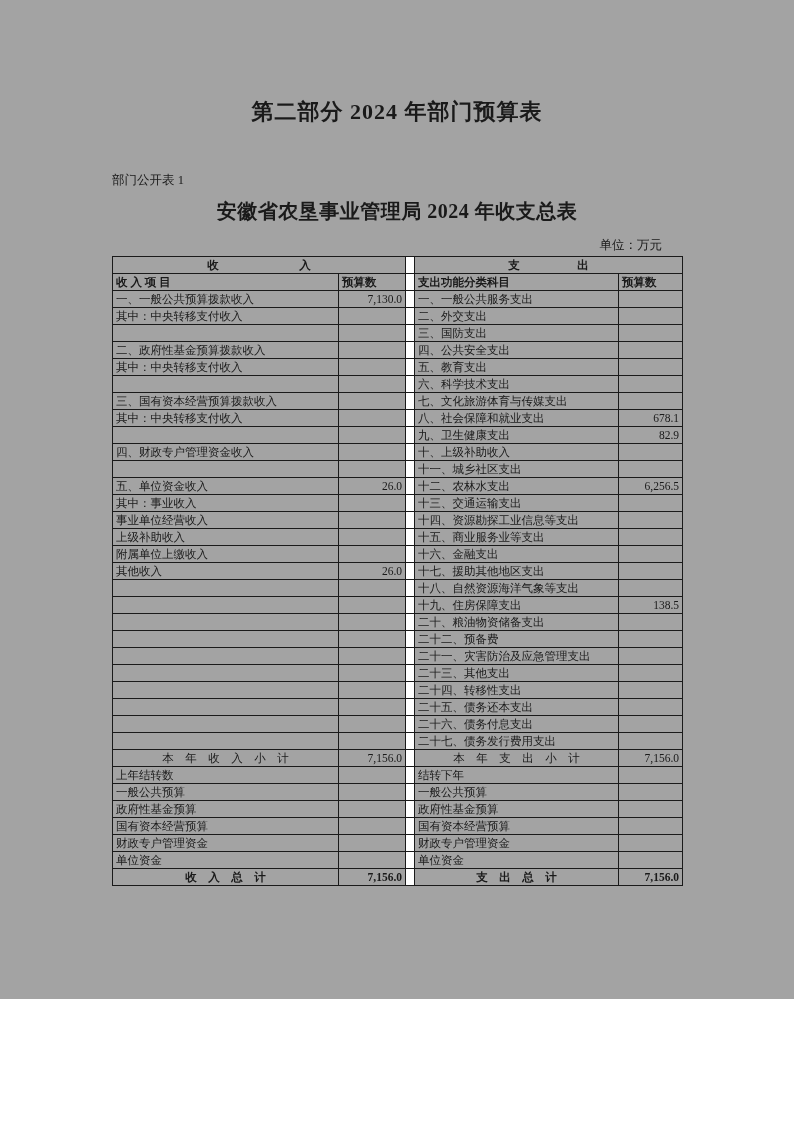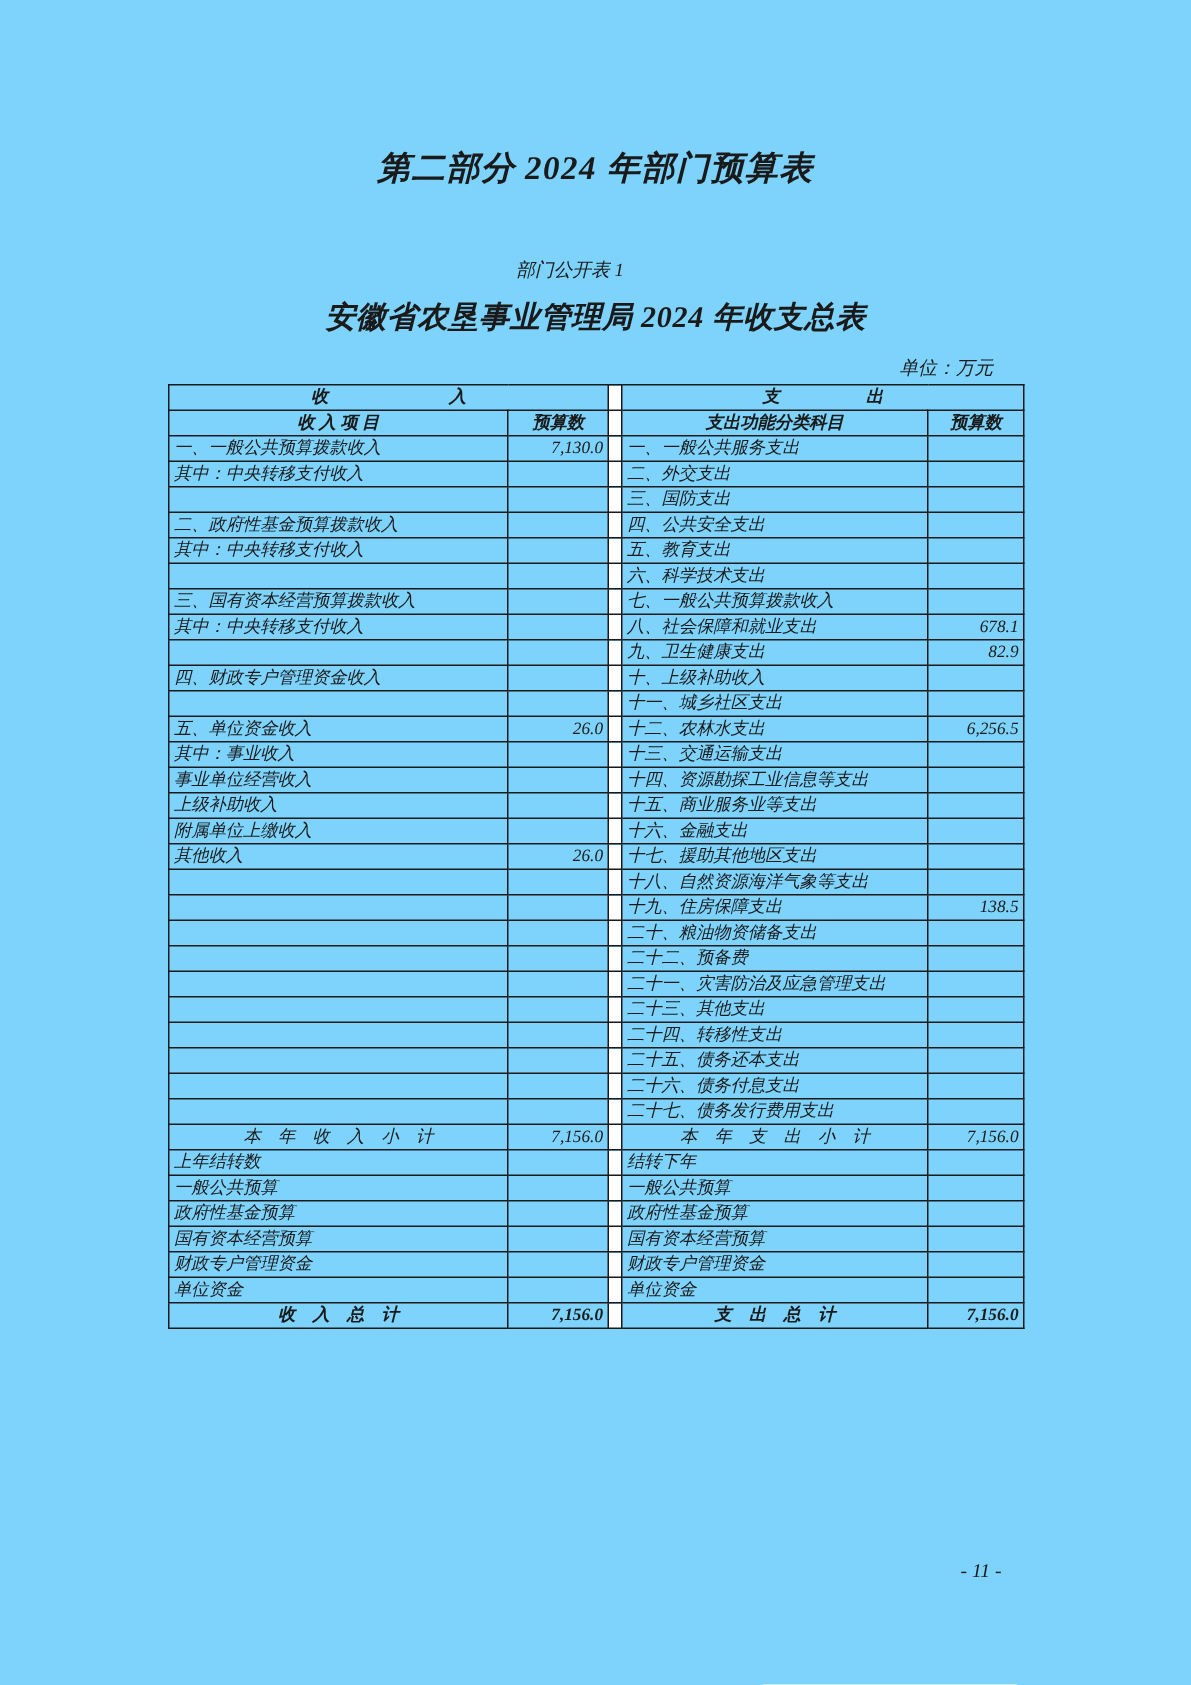--- a/index.html
+++ b/index.html
@@ -1,40 +1,39 @@
 <!DOCTYPE html>
 <html><head>
 <meta charset="utf-8">
 <style>
   * { box-sizing: border-box; }
   html, body { margin: 0; padding: 0; background: #ffffff; }
   .page {
     position: relative;
     width: 794px;
-    height: 1123px;
+    height: 999px;
     margin: 0 auto;
-    background: #7dd3fc;
+    background: #a3a3a3;
     color: #1a1a1a;
     font-family: "Liberation Serif", "DejaVu Serif", serif;
     overflow: hidden;
-    font-style: italic;
   }
   .content { width: 570px; margin: 0 auto; }
 
   .doc-title {
     margin: 0;
     padding-top: 97px;
     text-align: center;
     font-size: 22px;
     font-weight: bold;
     letter-spacing: 1px;
   }
   .table-label {
     margin-top: 46px;
-    text-align: center;
+    text-align: left;
     padding-right: 34px;
     font-size: 12.5px;
     line-height: 14px;
   }
   .table-title {
     margin: 11px 0 0 0;
     text-align: center;
     font-size: 20px;
     font-weight: bold;
     letter-spacing: 0.5px;
@@ -62,21 +61,20 @@
     white-space: nowrap;
     overflow: hidden;
     vertical-align: middle;
   }
   td.sec-header {
     text-align: center;
     font-weight: bold;
     font-size: 13px;
   }
   td.col-header {
-    text-align: center;
     font-weight: bold;
     font-size: 12px;
   }
   td.gap {
     border-top: none;
     border-bottom: none;
     background: #ffffff;
     padding: 0;
   }
   td.gap-top { border-top: 1px solid #1a1a1a; }
@@ -172,21 +170,21 @@
             <td class="label ind0"></td>
             <td class="value"></td>
             <td class="gap"></td>
             <td class="label ind0">六、科学技术支出</td>
             <td class="value"></td>
           </tr>
           <tr>
             <td class="label ind0">三、国有资本经营预算拨款收入</td>
             <td class="value"></td>
             <td class="gap"></td>
-            <td class="label ind0">七、一般公共预算拨款收入</td>
+            <td class="label ind0">七、文化旅游体育与传媒支出</td>
             <td class="value"></td>
           </tr>
           <tr>
             <td class="label ind2">其中：中央转移支付收入</td>
             <td class="value"></td>
             <td class="gap"></td>
             <td class="label ind0">八、社会保障和就业支出</td>
             <td class="value">678.1</td>
           </tr>
           <tr>

